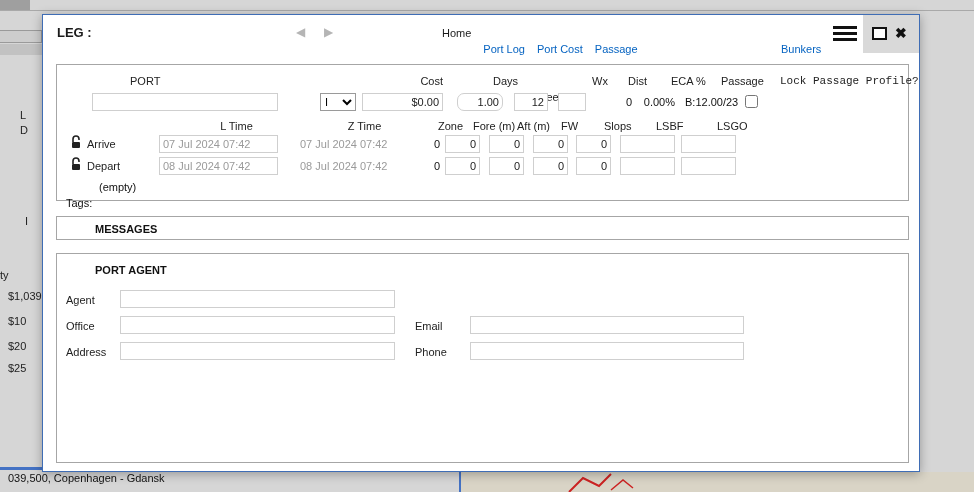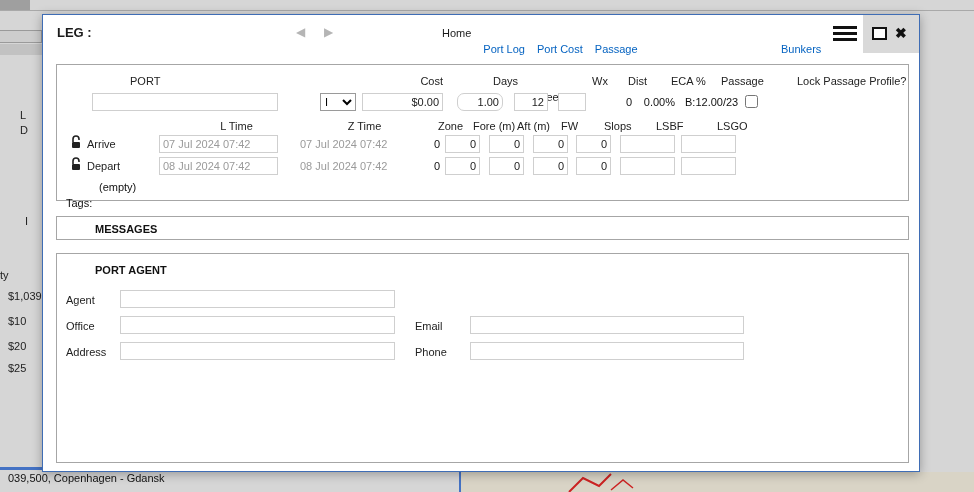--- a/index.html
+++ b/index.html
@@ -107,21 +107,21 @@
     <div class="sec" style="top:49px; width:853px; height:137px; position:absolute;">
 
       <div class="hdr" style="left:37px; top:10px;">PORT</div>
       <div class="hdr r" style="left:305px; top:10px; width:81px;">Cost</div>
       <div class="hdr r" style="left:400px; top:10px; width:46px;">Days</div>
       <div class="hdr r lnk" style="left:440px; top:10px; width:51px;">Speed</div>
       <div class="hdr c" style="left:499px; top:10px; width:32px;">Wx</div>
       <div class="hdr r" style="left:535px; top:10px; width:40px;">Dist</div>
       <div class="hdr r" style="left:578px; top:10px; width:40px;">ECA %</div>
       <div class="hdr r" style="left:628px; top:10px; width:50px;">Passage</div>
-      <div class="hdr" style="left:704px; top:10px;">Lock Passage Profile?</div>
+      <div class="hdr" style="left:687px; top:10px;font-family:Liberation Mono, monospace;">Lock Passage Profile?</div>
 
       <input class="txt" style="left: 35px; top: 28px; width: 186px;" value="">
       <select class="sel" style="left:263px; top:28px; width:36px;">
         <option>I</option>
       </select>
       <input class="txt num" style="left: 305px; top: 28px; width: 81px;" value="$0.00">
       <input class="txt num" style="left: 400px; top: 28px; width: 46px; border-radius: 7px;" value="1.00">
       <input class="txt num" style="left: 457px; top: 28px; width: 34px;" value="12">
       <input class="txt" style="left: 501px; top: 28px; width: 28px;" value="">
       <div class="stat r" style="left:535px; top:31px; width:40px;">0</div>

